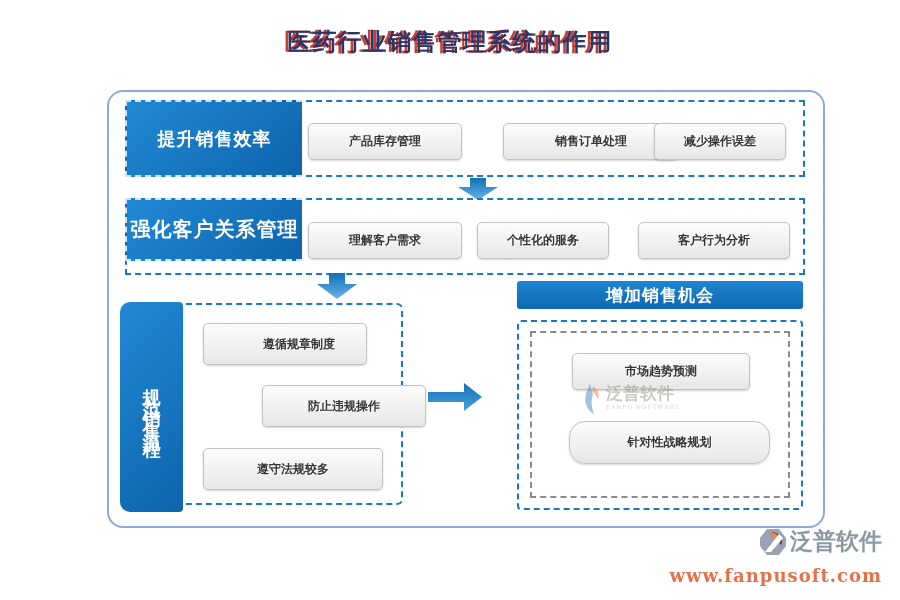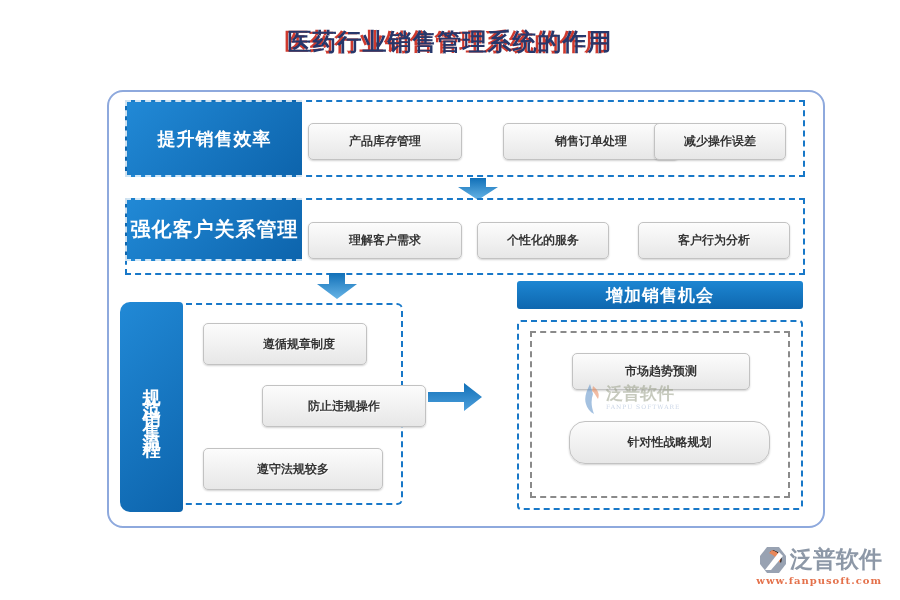--- a/index.html
+++ b/index.html
@@ -51,22 +51,22 @@
 
   
   #watermark{left:584px;top:384px;width:110px;opacity:.55;display:flex;gap:4px;align-items:flex-start;}
   #watermark .wm-name{font-size:17px;font-weight:bold;color:#9aa08a;line-height:1.1;}
   #watermark .wm-sub{font-size:6px;color:#9fb3d2;letter-spacing:1px;}
 
   
   #footer-brand{right:18px;bottom:14px;text-align:right;}
   #footer-row{display:flex;align-items:center;justify-content:flex-end;gap:3px;}
   #footer-name{font-size:23px;font-weight:bold;color:#8d98a7;font-family:"DejaVu Sans","Liberation Sans",sans-serif;}
-  #footer-url{font-size:10px;font-weight:bold;color:#e4714b;letter-spacing:1px;
-              font-family:"DejaVu Serif","Liberation Serif",serif;margin-top:0px;}
+  #footer-url{font-size:18px;font-weight:bold;color:#e4714b;letter-spacing:1px;
+              font-family:"DejaVu Serif","Liberation Serif",serif;margin-top:8px;}
 </style>
 </head>
 <body>
 
 <div class="abs" id="title">医药行业销售管理系统的作用</div>
 
 <div class="abs" id="outer-frame"></div>
 
 <div class="abs dashed-blue" style="left:125px;top:100px;width:680px;height:77px;"></div>
 <div class="abs blue-box row-label" style="left:125px;top:100px;width:177px;height:77px;">提升销售效率</div>

